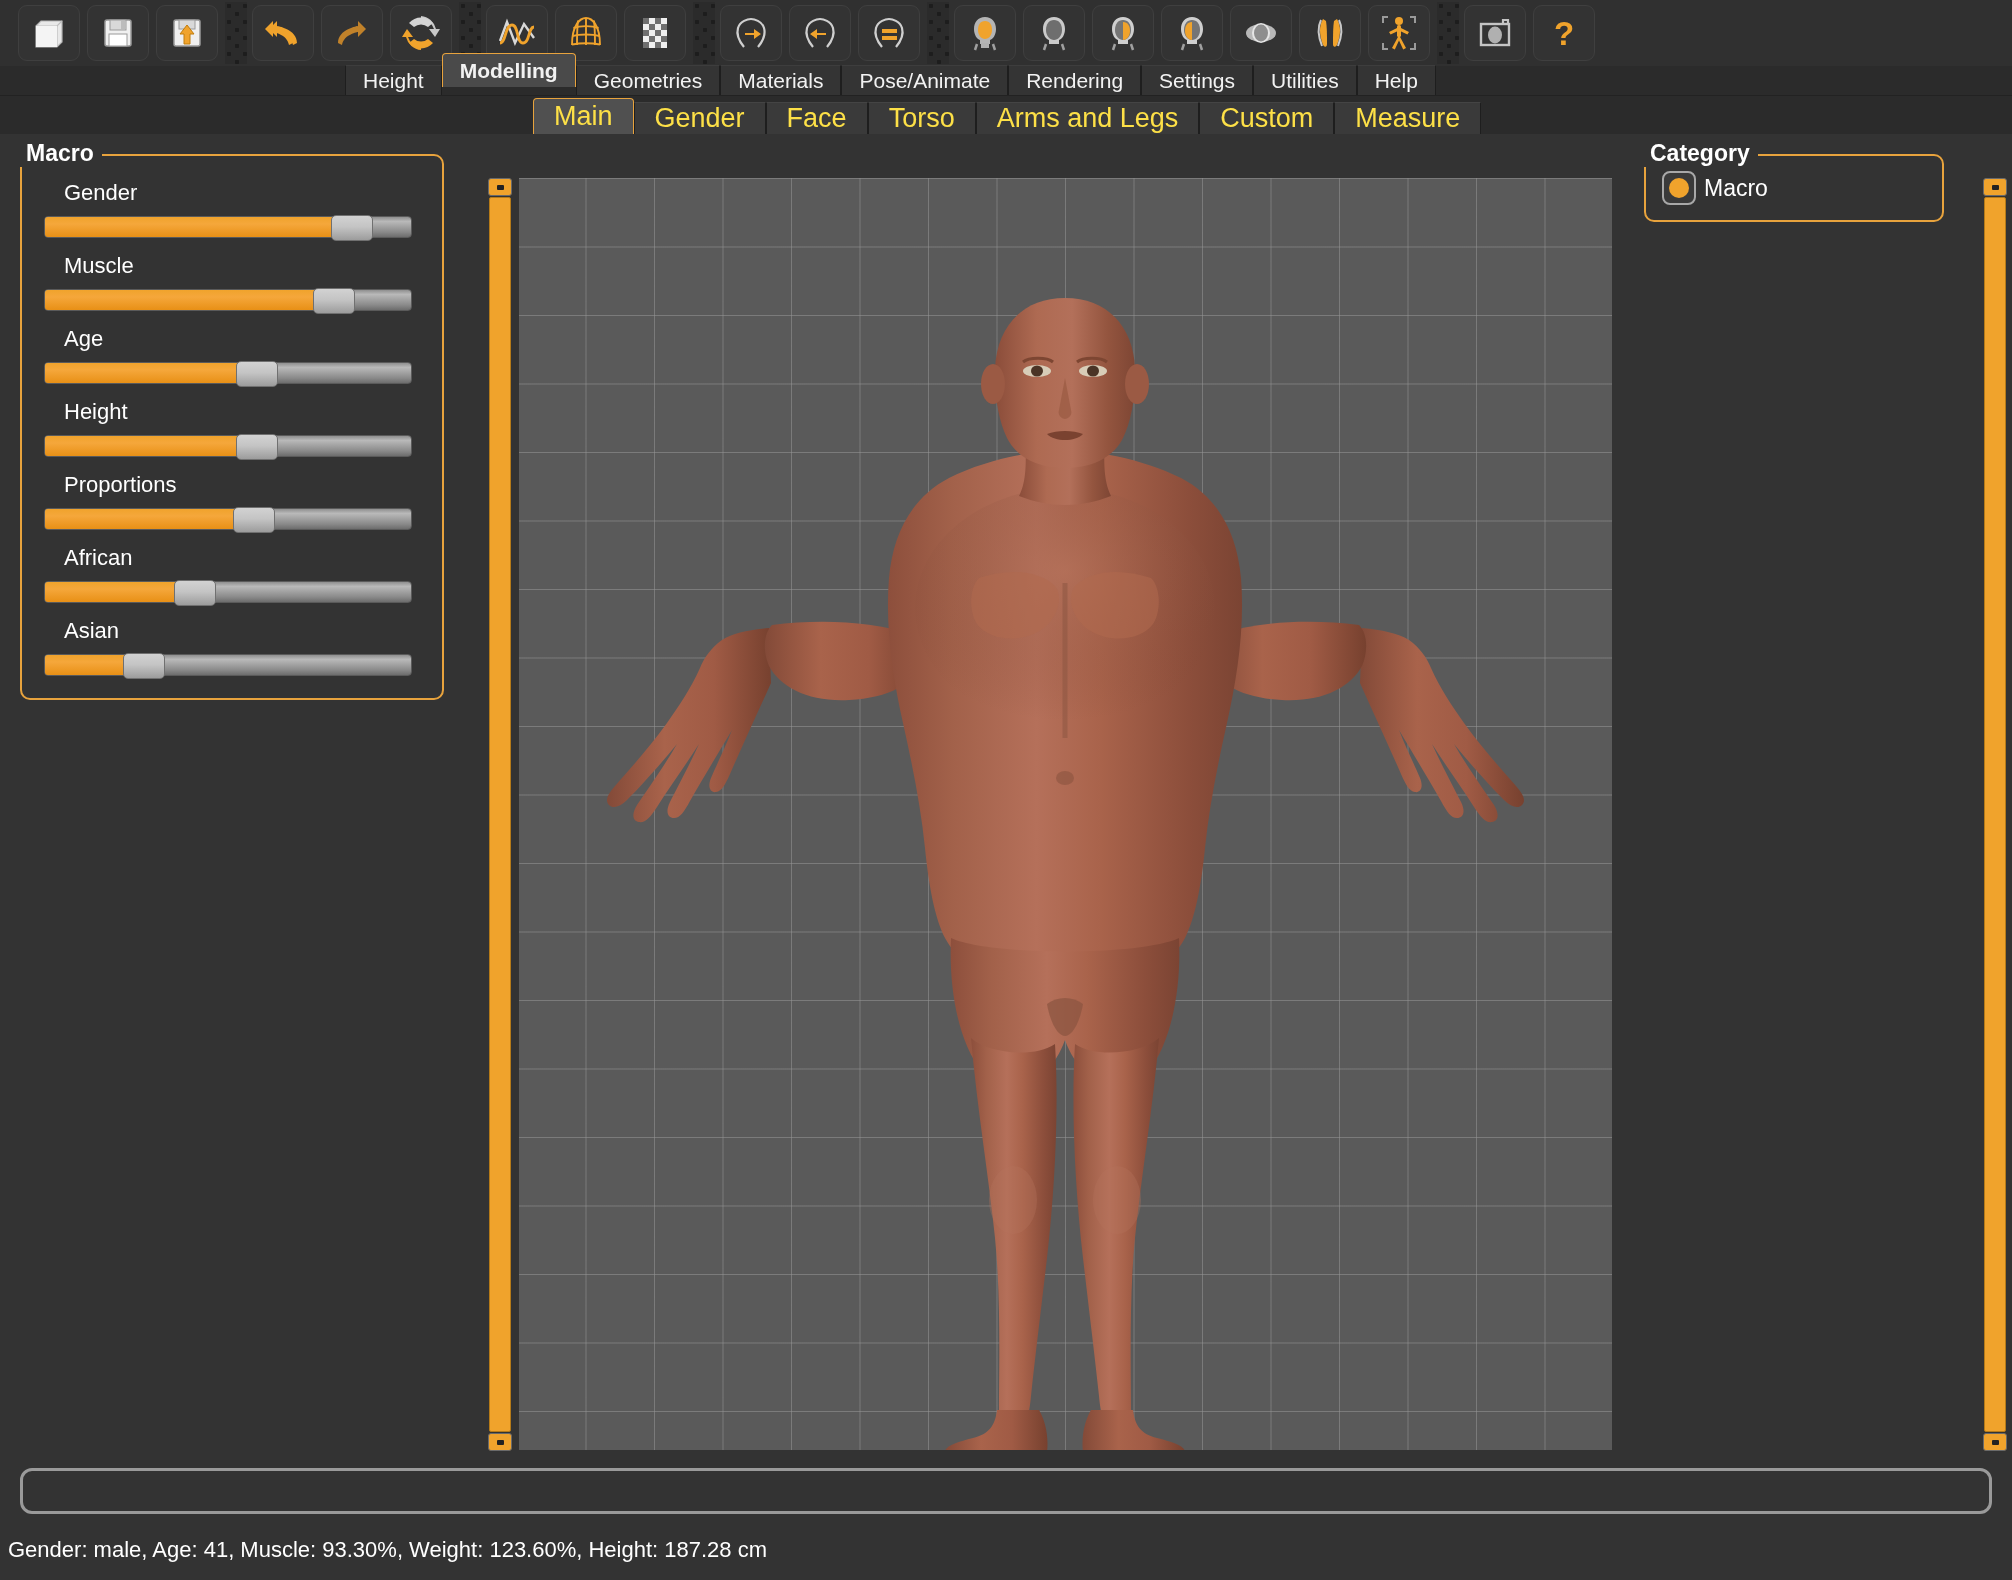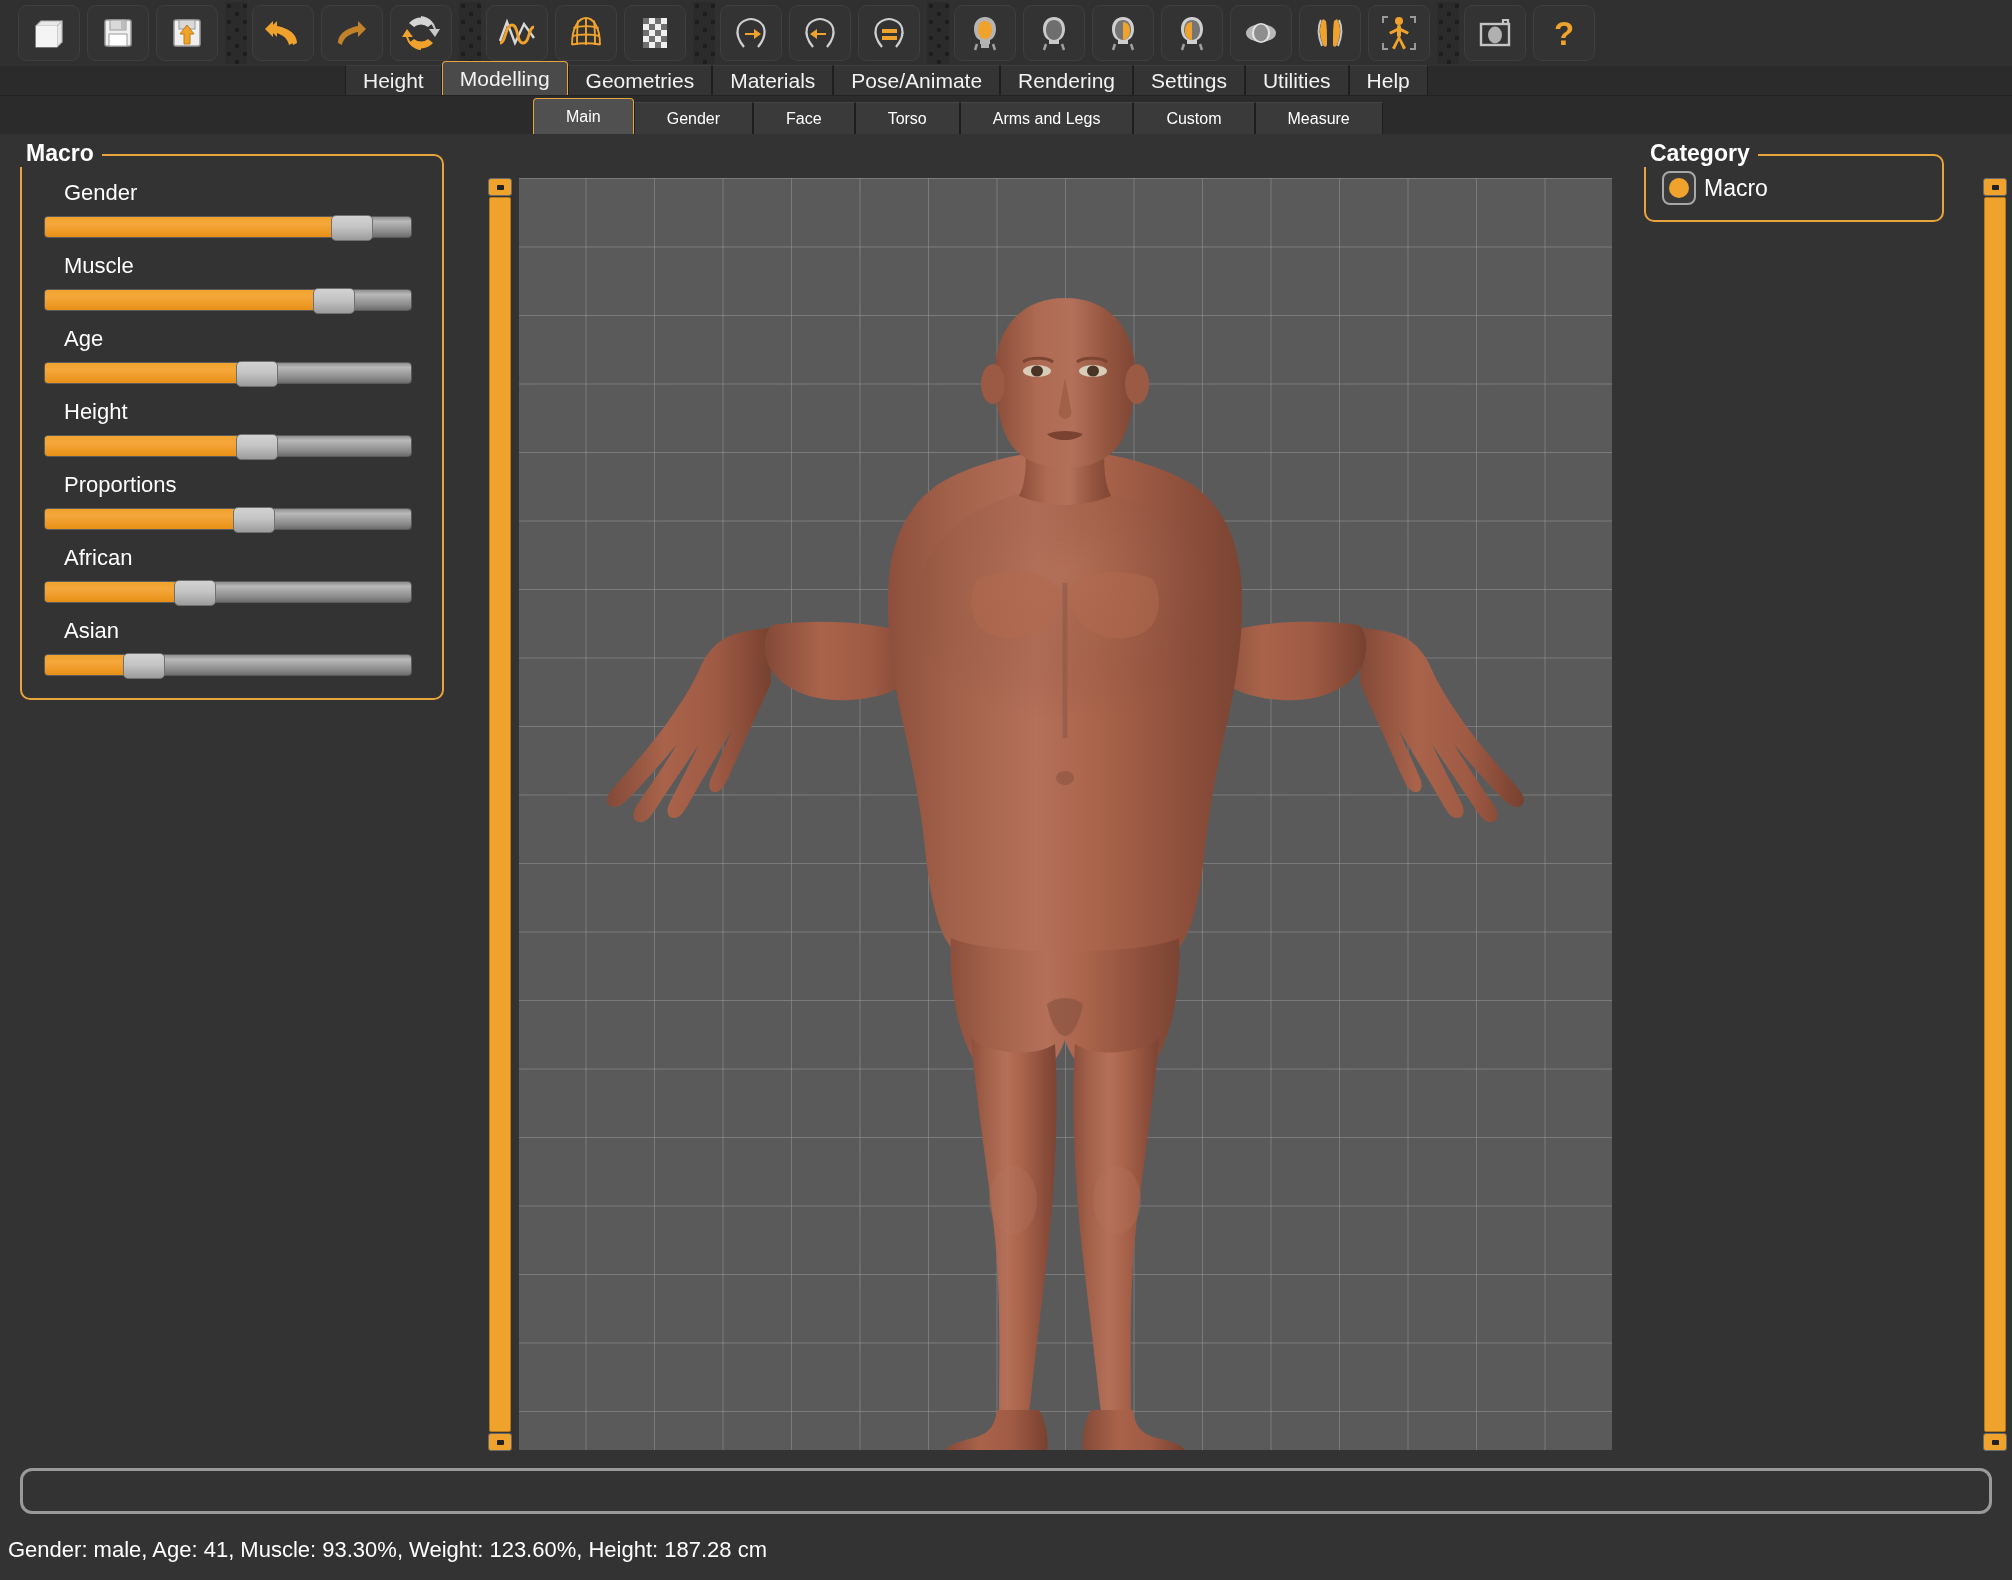--- a/index.html
+++ b/index.html
@@ -55,34 +55,35 @@
     border-right: 1px solid #1e1e1e;
     border-top: 1px solid #3d3d3d;
     white-space: nowrap;
   }
   .mtab.active {
     background: #4a4a4a;
     border: 1px solid #e8a33d;
     border-bottom: none;
     border-radius: 4px 4px 0 0;
     height: 34px; line-height: 33px;
-    margin-bottom: 0;
+    margin-bottom: 8px;
+    font-weight: bold;
   }
 
   
   #subtabs {
     position: absolute; left: 0; top: 96px; width: 2012px; height: 38px;
     background: #2b2b2b;
     display: flex; align-items: flex-end;
     padding-left: 533px;
   }
   .stab {
     height: 32px; line-height: 31px;
-    padding: 0 32px;
-    color: #ffffff; font-size: 16px;
+    padding: 0 20px;
+    color: #fde047; font-size: 27px;
     background: #3a3a3a;
     border-left: 1px solid #1e1e1e;
     border-right: 1px solid #1e1e1e;
     border-top: 1px solid #444;
     white-space: nowrap;
   }
   .stab.active {
     background: #505050;
     border: 1px solid #e8a33d;
     border-bottom: none;

